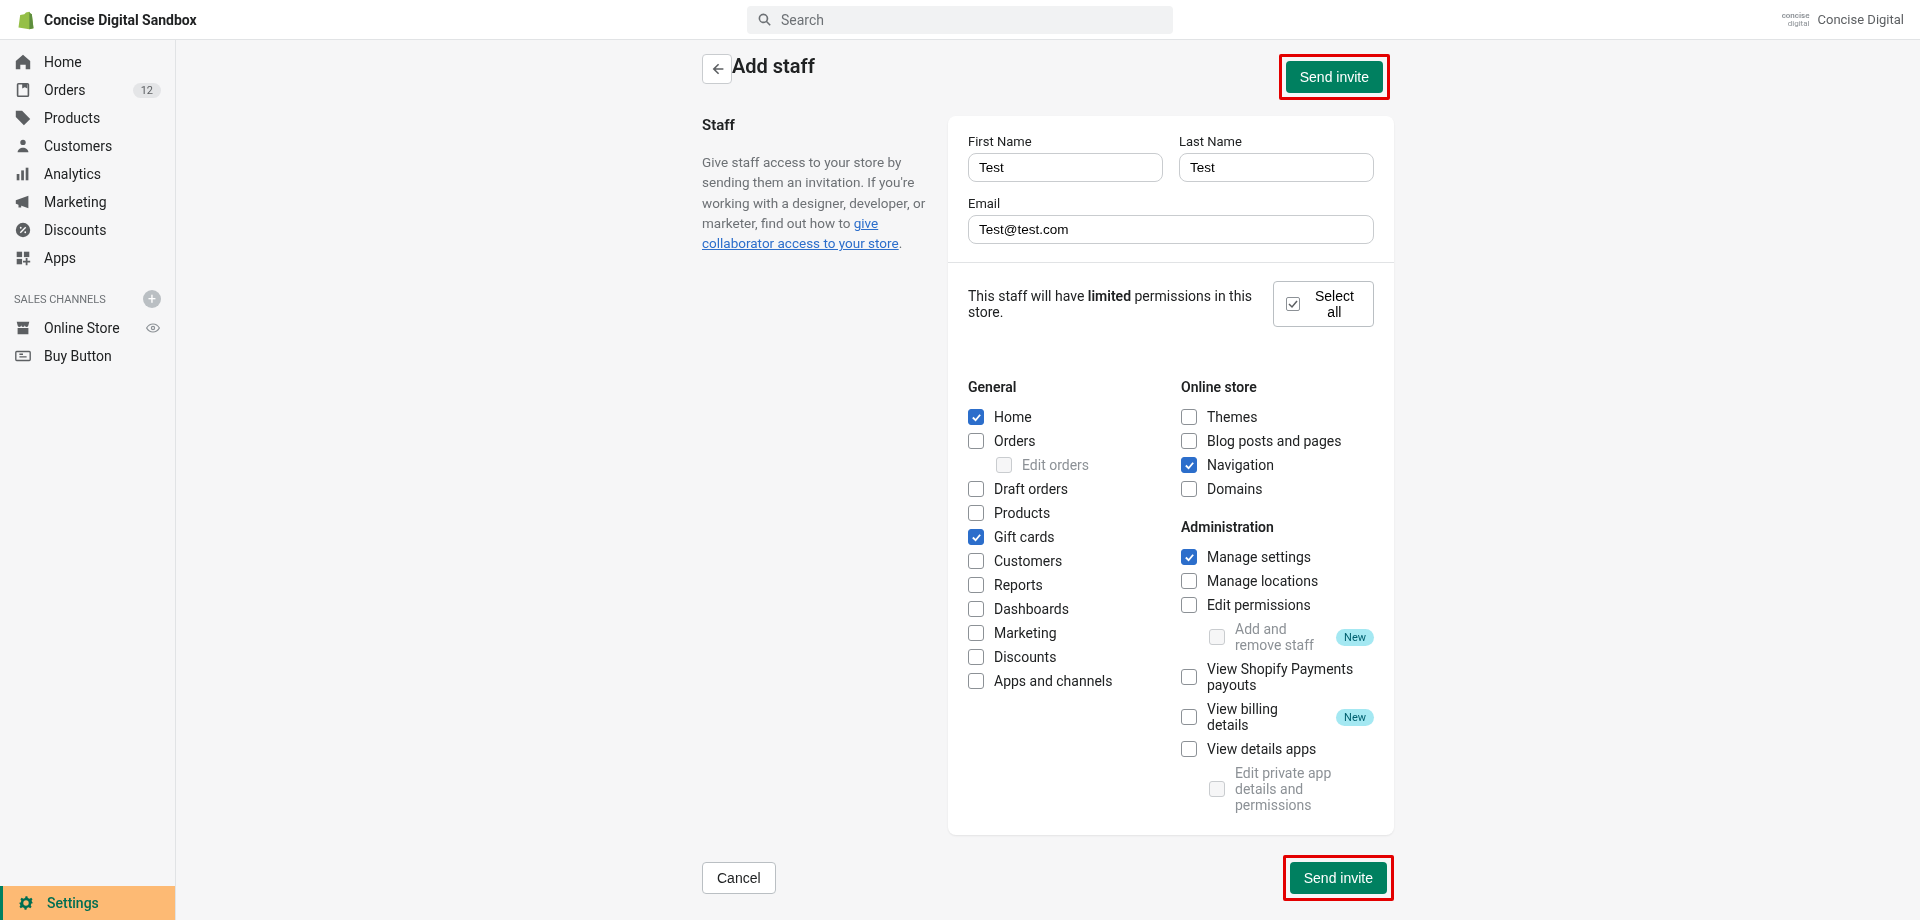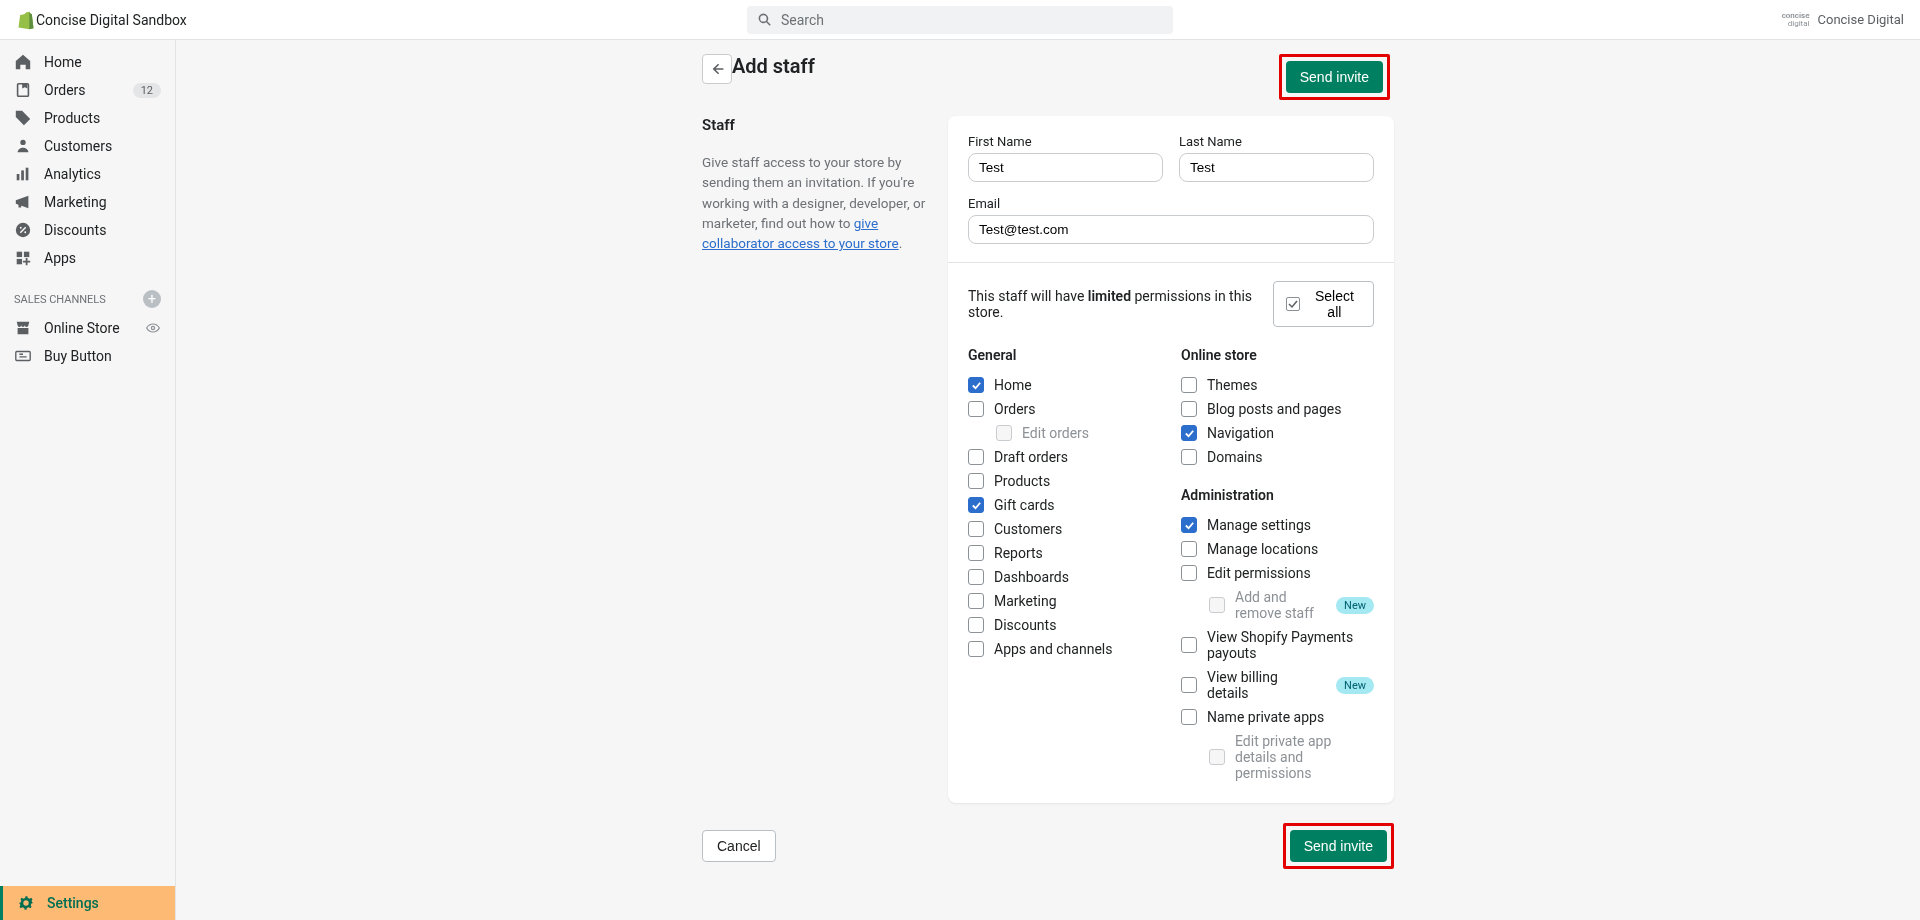--- a/index.html
+++ b/index.html
@@ -1,20 +1,20 @@
 <!DOCTYPE html>
 <html><head>
 <meta charset="utf-8">
 <style>
   * { box-sizing: border-box; margin: 0; padding: 0; }
   body { font-family: -apple-system, BlinkMacSystemFont, "Segoe UI", Roboto, Helvetica, Arial, sans-serif; font-size: 14px; color: #202223; background: #f6f6f7; }
   
   
   .topbar { height: 40px; background: #fff; border-bottom: 1px solid #e1e3e5; display: flex; align-items: center; padding: 0 16px; position: relative; }
-  .topbar .brand { display: flex; align-items: center; font-weight: 400; }
+  .topbar .brand { display: flex; align-items: center; gap: 8px; font-weight: 700; }
   .topbar .logo { width: 20px; height: 20px; }
   .topbar .search { position: absolute; left: 50%; transform: translateX(-50%); width: 426px; height: 28px; background: #f1f2f3; border-radius: 4px; display: flex; align-items: center; padding: 0 10px; gap: 8px; color: #6d7175; }
   .topbar .account { margin-left: auto; display: flex; align-items: center; gap: 8px; font-size: 13px; color: #5c5f62; }
   .topbar .account .tiny { font-size: 8px; line-height: 8px; text-align: right; color: #8c9196; }
   
   
   .layout { display: flex; height: calc(100vh - 40px); }
   .sidebar { width: 176px; background: #f6f6f7; border-right: 1px solid #e1e3e5; display: flex; flex-direction: column; padding-top: 8px; position: relative; }
   .sidebar .nav-item { display: flex; align-items: center; gap: 12px; padding: 5px 14px; font-size: 14px; color: #202223; cursor: pointer; position: relative; }
   .sidebar .nav-item .icon { width: 18px; height: 18px; display: flex; align-items: center; justify-content: center; color: #5c5f62; }
@@ -48,21 +48,21 @@
   .field input { width: 100%; padding: 6px 10px; border: 1px solid #c9cccf; border-radius: 8px; font-size: 13.5px; }
   
   .perms-header { display: flex; align-items: center; justify-content: space-between; margin-bottom: 20px; }
   .perms-header .txt { font-size: 14px; color: #202223; }
   .perms-header .txt strong { font-weight: 600; }
   .select-all { border: 1px solid #babfc3; border-radius: 4px; padding: 6px 12px; display: flex; align-items: center; gap: 8px; font-size: 14px; cursor: pointer; background: #fff; }
   .select-all .chk { width: 14px; height: 14px; border: 1px solid #8c9196; border-radius: 2px; background: #fff; display: flex; align-items: center; justify-content: center; }
   
   .perms-grid { display: flex; gap: 20px; }
   .perms-col { flex: 1; }
-  .perms-col h4 { font-size: 14px; font-weight: 600; margin-bottom: 10px; }
+  .perms-col h4 { font-size: 14px; font-weight: 600; margin-bottom: 10px; margin-top: 32px; }
   .perm-item { display: flex; align-items: center; gap: 10px; padding: 4px 0; font-size: 14px; }
   .perm-item.sub { padding-left: 28px; color: #8c9196; }
   .perm-item .cb { width: 16px; height: 16px; border: 1.5px solid #8c9196; border-radius: 3px; flex-shrink: 0; display: flex; align-items: center; justify-content: center; background: #fff; }
   .perm-item.checked .cb { background: #2c6ecb; border-color: #2c6ecb; }
   .perm-item.disabled { color: #8c9196; }
   .perm-item.disabled .cb { border-color: #c9cccf; background: #f6f6f7; }
   .badge-new { background: #a4e8f2; color: #006070; font-size: 11px; padding: 2px 8px; border-radius: 10px; margin-left: 6px; }
   
   .footer-row { max-width: 692px; margin: 20px auto 0; display: flex; justify-content: space-between; align-items: center; }
   
@@ -382,21 +382,21 @@
                     <span class="cb"></span>
                     <span>View Shopify Payments payouts</span>
                   </div>
                   <div class="perm-item">
                     <span class="cb"></span>
                     <span>View billing details</span>
                     <span class="badge-new">New</span>
                   </div>
                   <div class="perm-item">
                     <span class="cb"></span>
-                    <span>Name private apps</span>
+                    <span>View details apps</span>
                   </div>
                   <div class="perm-item sub disabled">
                     <span class="cb"></span>
                     <span>Edit private app details and permissions</span>
                   </div>
                 </div>
             </div>
           </div>
         </div>
       </div>

